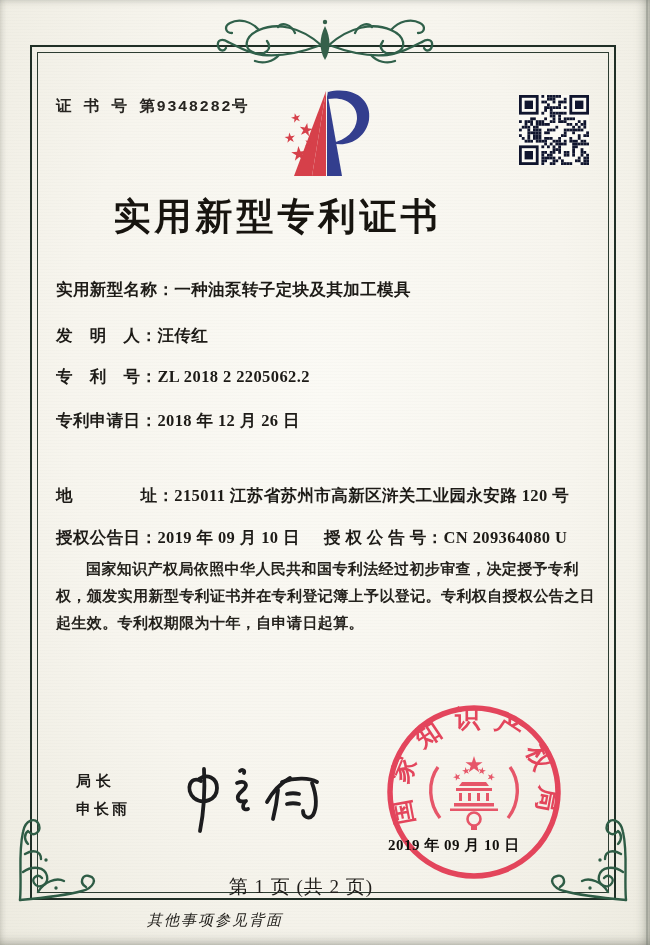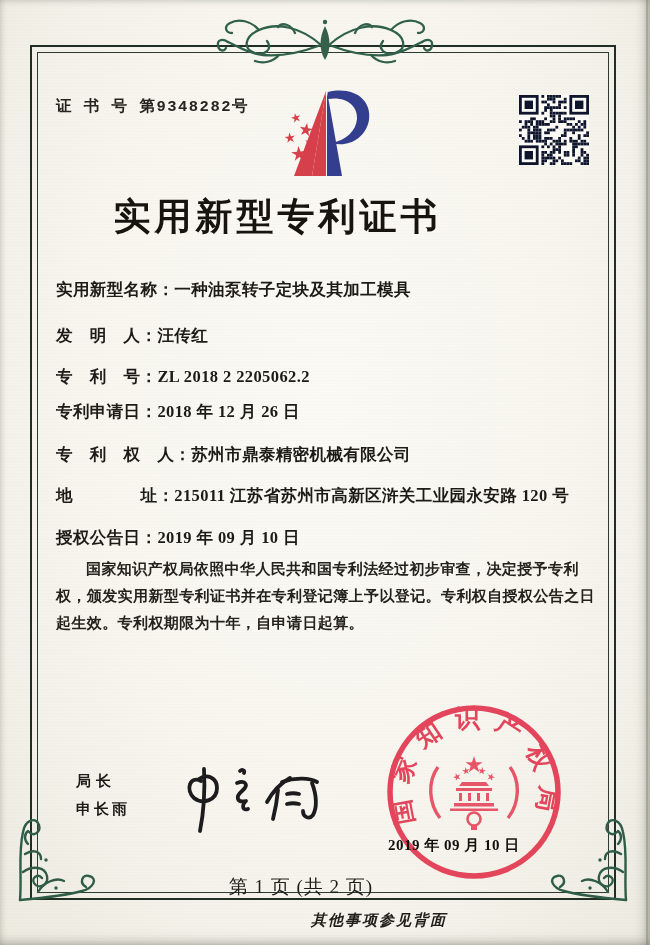--- a/index.html
+++ b/index.html
@@ -26,37 +26,37 @@
   svg { position:absolute; overflow:visible; }
   .orn { color:#30604a; }
 
   .cert-no { position:absolute; left:56px; top:96px; font-size:15.5px; font-weight:700; letter-spacing:1.5px; color:#262420;font-family:Liberation Mono, monospace; }
 
   .title { position:absolute; left:30px; top:192px; width:495px; text-align:center;
            font-size:37px; font-weight:700; letter-spacing:4px; color:#17140f; }
 
   .field { position:absolute; left:56px; width:560px; font-size:16.5px; font-weight:700;
            color:#1d1b17; white-space:nowrap; letter-spacing:.4px; }
-  .f0{top:279px} .f1{top:325px} .f2{top:366px} .f3{top:401px} .f4{top:444px} .f5{top:485px} .f6{top:527px}
+  .f0{top:279px} .f1{top:325px} .f2{top:366px} .f3{top:410px} .f4{top:444px} .f5{top:485px} .f6{top:527px}
   .grant-no-pair { position:absolute; left:268px; top:0; }
 
   .body-text { position:absolute; left:56px; top:556px; width:549px;
                font-size:15px; line-height:27px; font-weight:600; color:#24221d; letter-spacing:.4px; }
   .body-text p { text-indent:2em; }
 
   .officer-title { position:absolute; left:76px; top:772px; font-size:15px; font-weight:700; letter-spacing:5px; }
   .officer-name  { position:absolute; left:76px; top:800px; font-size:15px; font-weight:700; letter-spacing:3px; }
 
   .seal-date { position:absolute; left:388px; top:836px; font-size:15px; font-weight:700;
                letter-spacing:.5px; color:#12100d; z-index:6; white-space:nowrap; }
 
   .page-info { position:absolute; left:151px; top:874px; width:300px; text-align:center;
                font-size:19px; font-weight:400; letter-spacing:1px; }
-  .back-note { position:absolute; left:147px; top:911px; width:300px; text-align:right;
-               font-size:15px; font-weight:700; font-style:italic; letter-spacing:2px; color:#201e1a; }
+  .back-note { position:absolute; left:147px; top:911px; width:300px; text-align:left;
+               font-size:15px; font-weight:400; font-style:italic; letter-spacing:2px; color:#201e1a; }
 </style>
 </head>
 <body>
 
 <div class="page">
 
   <div class="frame-outer"></div>
   <div class="frame-inner"></div>
 
   <svg class="orn" style="left:214px; top:12px;" width="222" height="66" viewBox="0 0 222 66">
@@ -338,24 +338,24 @@
         <rect x="6" y="60" width="9" height="9" fill="#10152e"></rect>
       </g>
   </svg>
 
   <div class="title">实用新型专利证书</div>
 
   <div class="field f1"><span>发　明　人：</span><span>汪传红</span></div>
   <div class="field f0"><span>实用新型名称：</span><span>一种油泵转子定块及其加工模具</span></div>
   <div class="field f2"><span>专　利　号：</span><span>ZL 2018 2 2205062.2</span></div>
   <div class="field f3"><span>专利申请日：</span><span>2018 年 12 月 26 日</span></div>
-  <div class="field f4"><span>专　利　权　人：</span><span>苏州市鼎泰精密机械有限公司</span></div>
   <div class="field f5"><span>地　　　　址：</span><span>215011 江苏省苏州市高新区浒关工业园永安路 120 号</span></div>
   <div class="field f6">
     <span>授权公告日：</span><span>2019 年 09 月 10 日</span>
+    <span class="grant-no-pair"><span>授 权 公 告 号：</span><span>CN 209364080 U</span></span>
   </div>
 
   <div class="body-text">
     <p>国家知识产权局依照中华人民共和国专利法经过初步审查，决定授予专利权，颁发实用新型专利证书并在专利登记簿上予以登记。专利权自授权公告之日起生效。专利权期限为十年，自申请日起算。</p>
   </div>
 
   <div class="officer-title">局长</div>
   <div class="officer-name">申长雨</div>
 
   <svg style="left:170px; top:745px; z-index:5;" width="190" height="110" viewBox="0 0 190 110">

